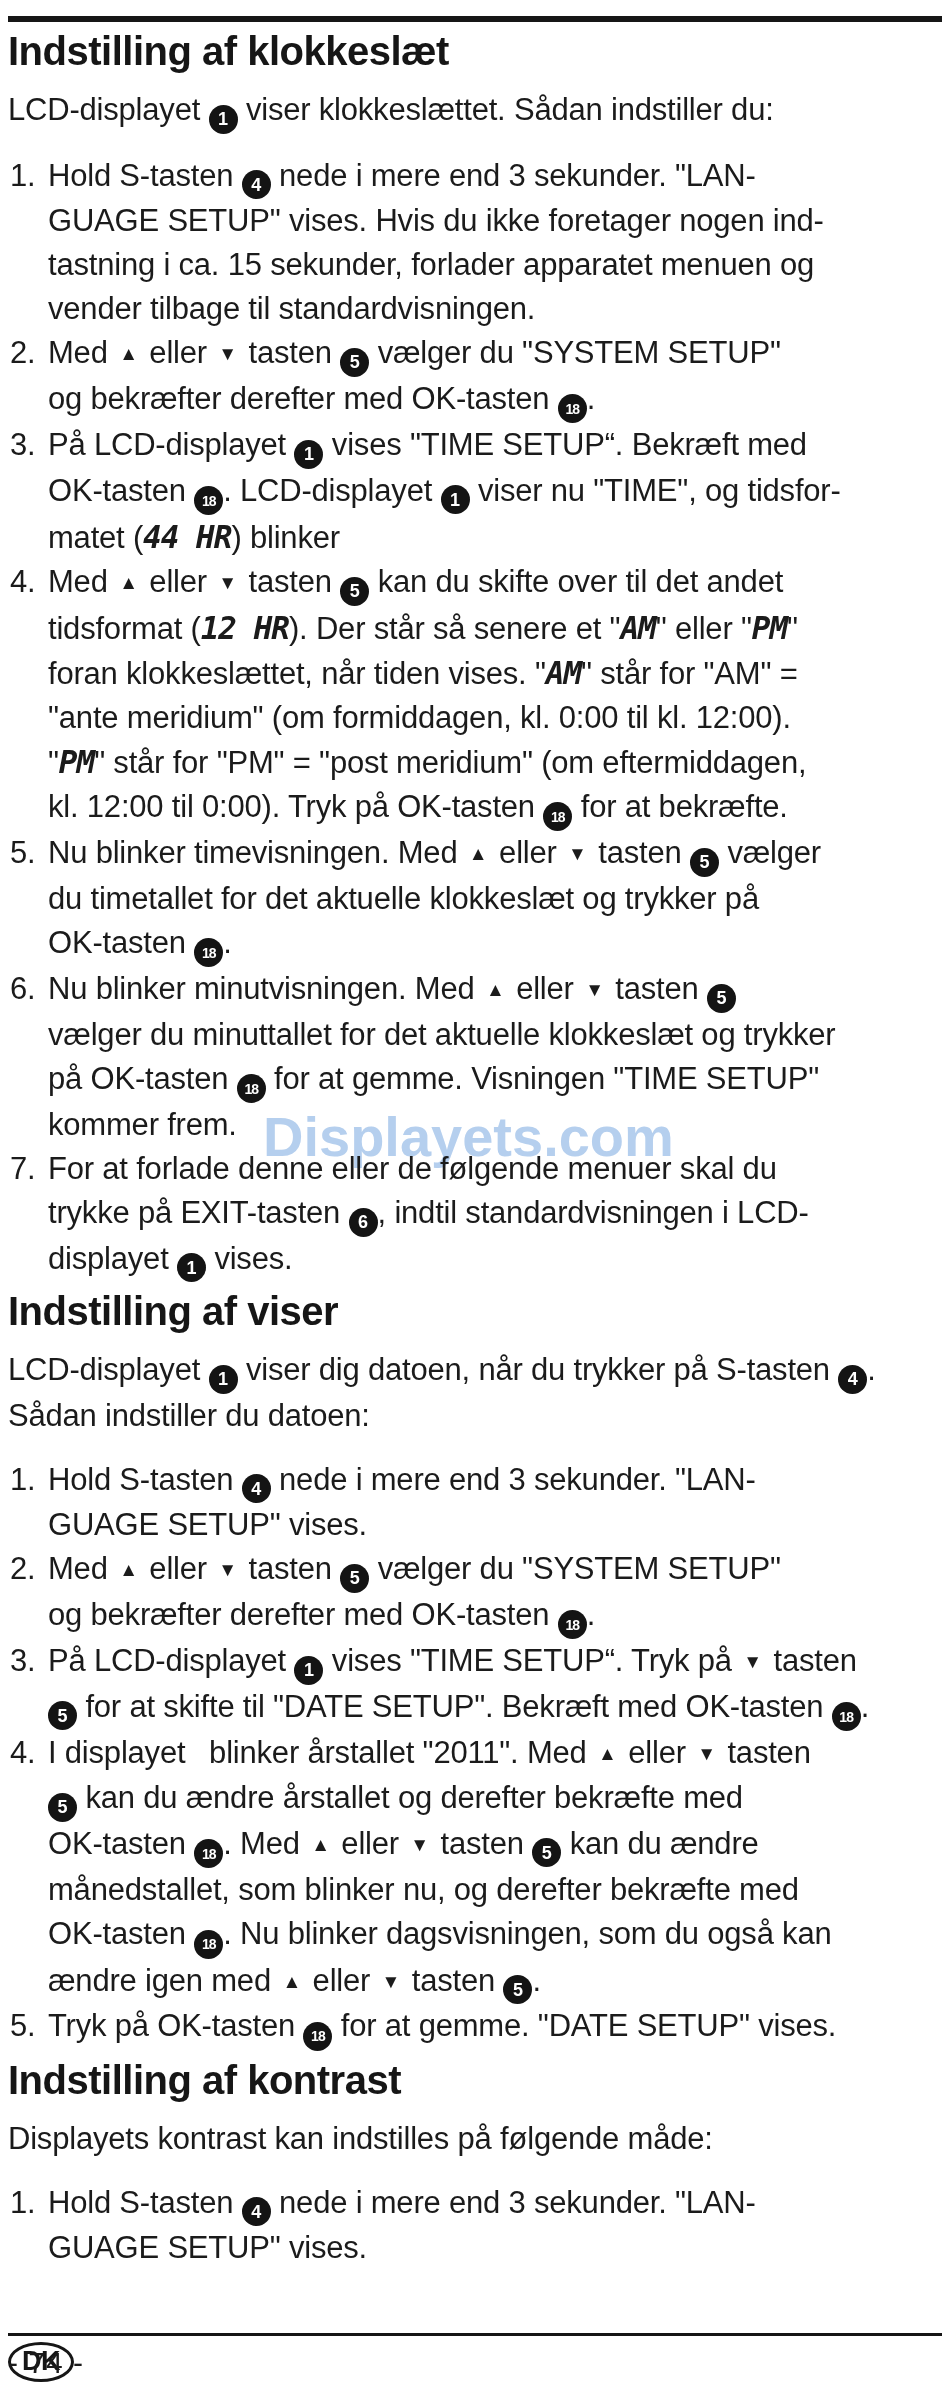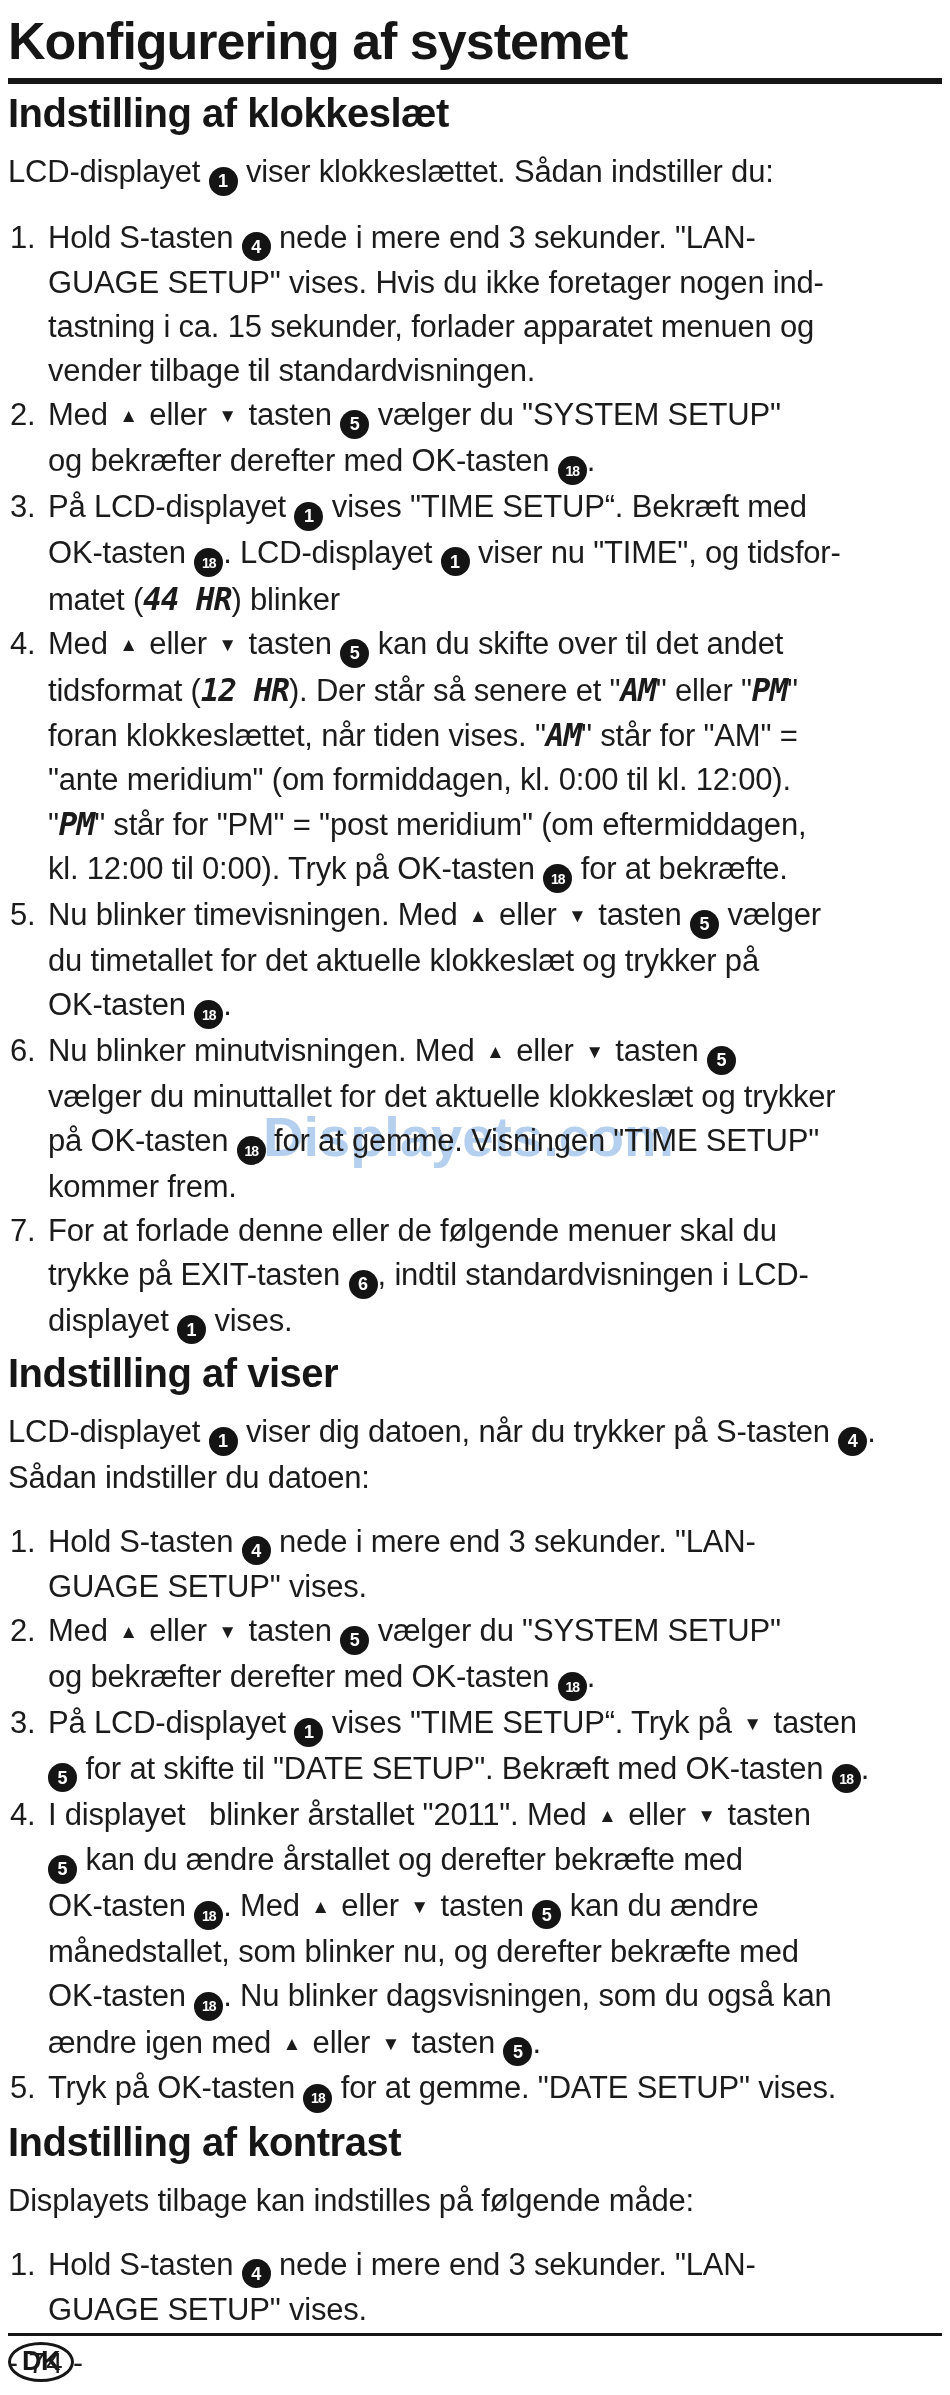--- a/index.html
+++ b/index.html
@@ -67,21 +67,20 @@
     font-size:30px;color:#1b1b1b;letter-spacing:1px;
   }
 </style>
 </head>
 <body>
 
 <div class="page">
   <div class="watermark">Displayets.com</div>
   <div class="content">
     <header>
-      <h1>Konfigurering af systemet</h1>
       <div class="title-rule"></div>
     </header>
     <main id="content">
         <section>
           <h2>Indstilling af klokkeslæt</h2>
           <p class="body">LCD-displayet <span class="badge">1</span> viser klokkeslættet. Sådan indstiller du:</p>
           <ol>
             <li class="body"><span class="num">1.</span>Hold S-tasten <span class="badge">4</span> nede i mere end 3 sekunder. "LAN-<br>GUAGE SETUP" vises. Hvis du ikke foretager nogen ind-<br>tastning i ca. 15 sekunder, forlader apparatet menuen og<br>vender tilbage til standardvisningen.</li>
             <li class="body"><span class="num">2.</span>Med <span class="arrow">▲</span> eller <span class="arrow">▼</span> tasten <span class="badge">5</span> vælger du "SYSTEM SETUP"<br>og bekræfter derefter med OK-tasten <span class="badge two">18</span>.</li>
             <li class="body"><span class="num">3.</span>På LCD-displayet <span class="badge">1</span> vises "TIME SETUP“. Bekræft med<br>OK-tasten <span class="badge two">18</span>. LCD-displayet <span class="badge">1</span>  viser nu "TIME", og tidsfor-<br>matet (<span class="lcd">44 HR</span>) blinker</li>
@@ -97,21 +96,21 @@
           <ol>
             <li class="body"><span class="num">1.</span>Hold S-tasten <span class="badge">4</span> nede i mere end 3 sekunder. "LAN-<br>GUAGE SETUP" vises.</li>
             <li class="body"><span class="num">2.</span>Med <span class="arrow">▲</span> eller <span class="arrow">▼</span> tasten <span class="badge">5</span> vælger du "SYSTEM SETUP"<br>og bekræfter derefter med OK-tasten <span class="badge two">18</span>.</li>
             <li class="body"><span class="num">3.</span>På LCD-displayet <span class="badge">1</span> vises "TIME SETUP“. Tryk på <span class="arrow">▼</span> tasten<br><span class="badge">5</span> for at skifte til "DATE SETUP". Bekræft med OK-tasten <span class="badge two">18</span>.</li>
             <li class="body"><span class="num">4.</span>I displayet  blinker årstallet "2011". Med <span class="arrow">▲</span> eller <span class="arrow">▼</span> tasten<br><span class="badge">5</span> kan du ændre årstallet og derefter bekræfte med<br>OK-tasten <span class="badge two">18</span>. Med <span class="arrow">▲</span> eller <span class="arrow">▼</span> tasten <span class="badge">5</span> kan du ændre<br>månedstallet, som blinker nu, og derefter bekræfte med<br>OK-tasten <span class="badge two">18</span>. Nu blinker dagsvisningen, som du også kan<br>ændre igen med <span class="arrow">▲</span> eller <span class="arrow">▼</span> tasten <span class="badge">5</span>.</li>
             <li class="body"><span class="num">5.</span>Tryk på OK-tasten <span class="badge two">18</span> for at gemme. "DATE SETUP" vises.</li>
           </ol>
         </section>
         <section>
           <h2>Indstilling af kontrast</h2>
-          <p class="body">Displayets tilbage kan indstilles på følgende måde:</p>
+          <p class="body">Displayets kontrast kan indstilles på følgende måde:</p>
           <ol>
             <li class="body"><span class="num">1.</span>Hold S-tasten <span class="badge">4</span> nede i mere end 3 sekunder. "LAN-<br>GUAGE SETUP" vises.</li>
           </ol>
         </section>
       </main>
   </div>
   <div class="footer">
     <div class="footer-rule"></div>
     <div class="footer-row">
       <span class="dk-badge">DK</span>

